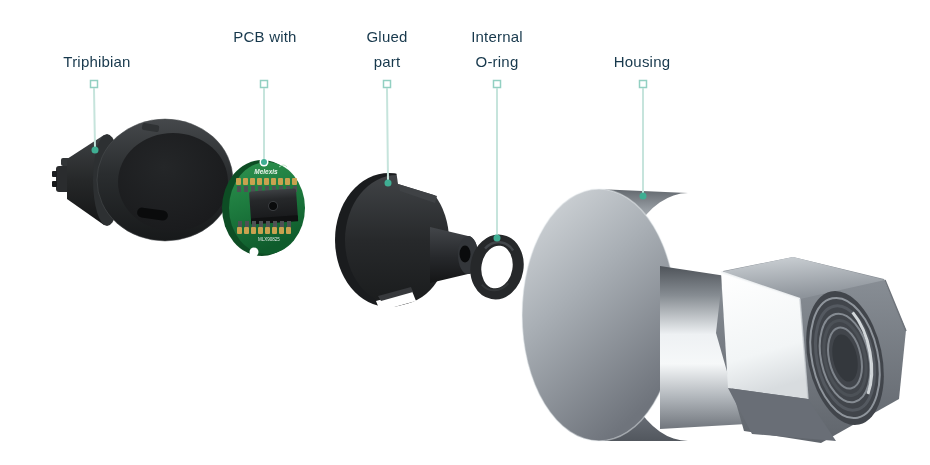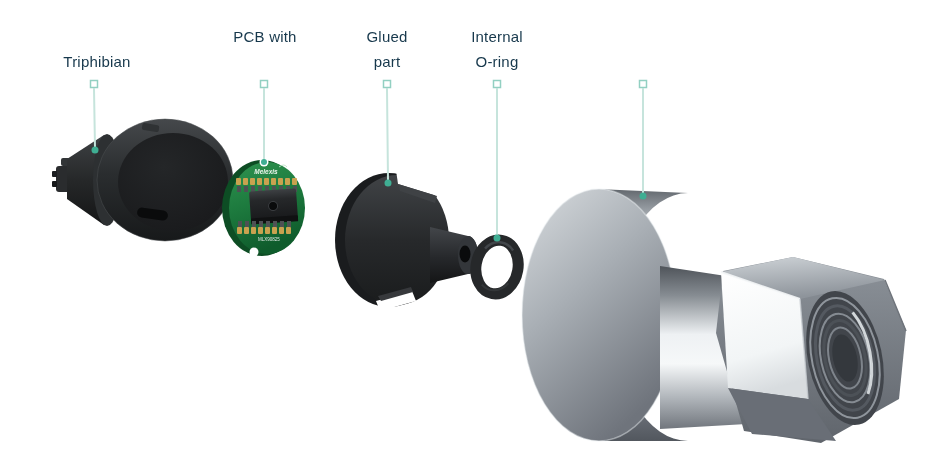--- a/index.html
+++ b/index.html
@@ -264,14 +264,17 @@
   <div class="label" style="left:497px;top:24px">
     <span>Internal</span>
     <span>O-ring</span>
   </div>
 
   <div class="label" style="left:387px;top:24px">
     <span>Glued</span>
     <span>part</span>
   </div>
 
+  <div class="label" style="left:642px;top:49px">
+    <span>Housing</span>
+  </div>
 
 </div>
 
 </body></html>

